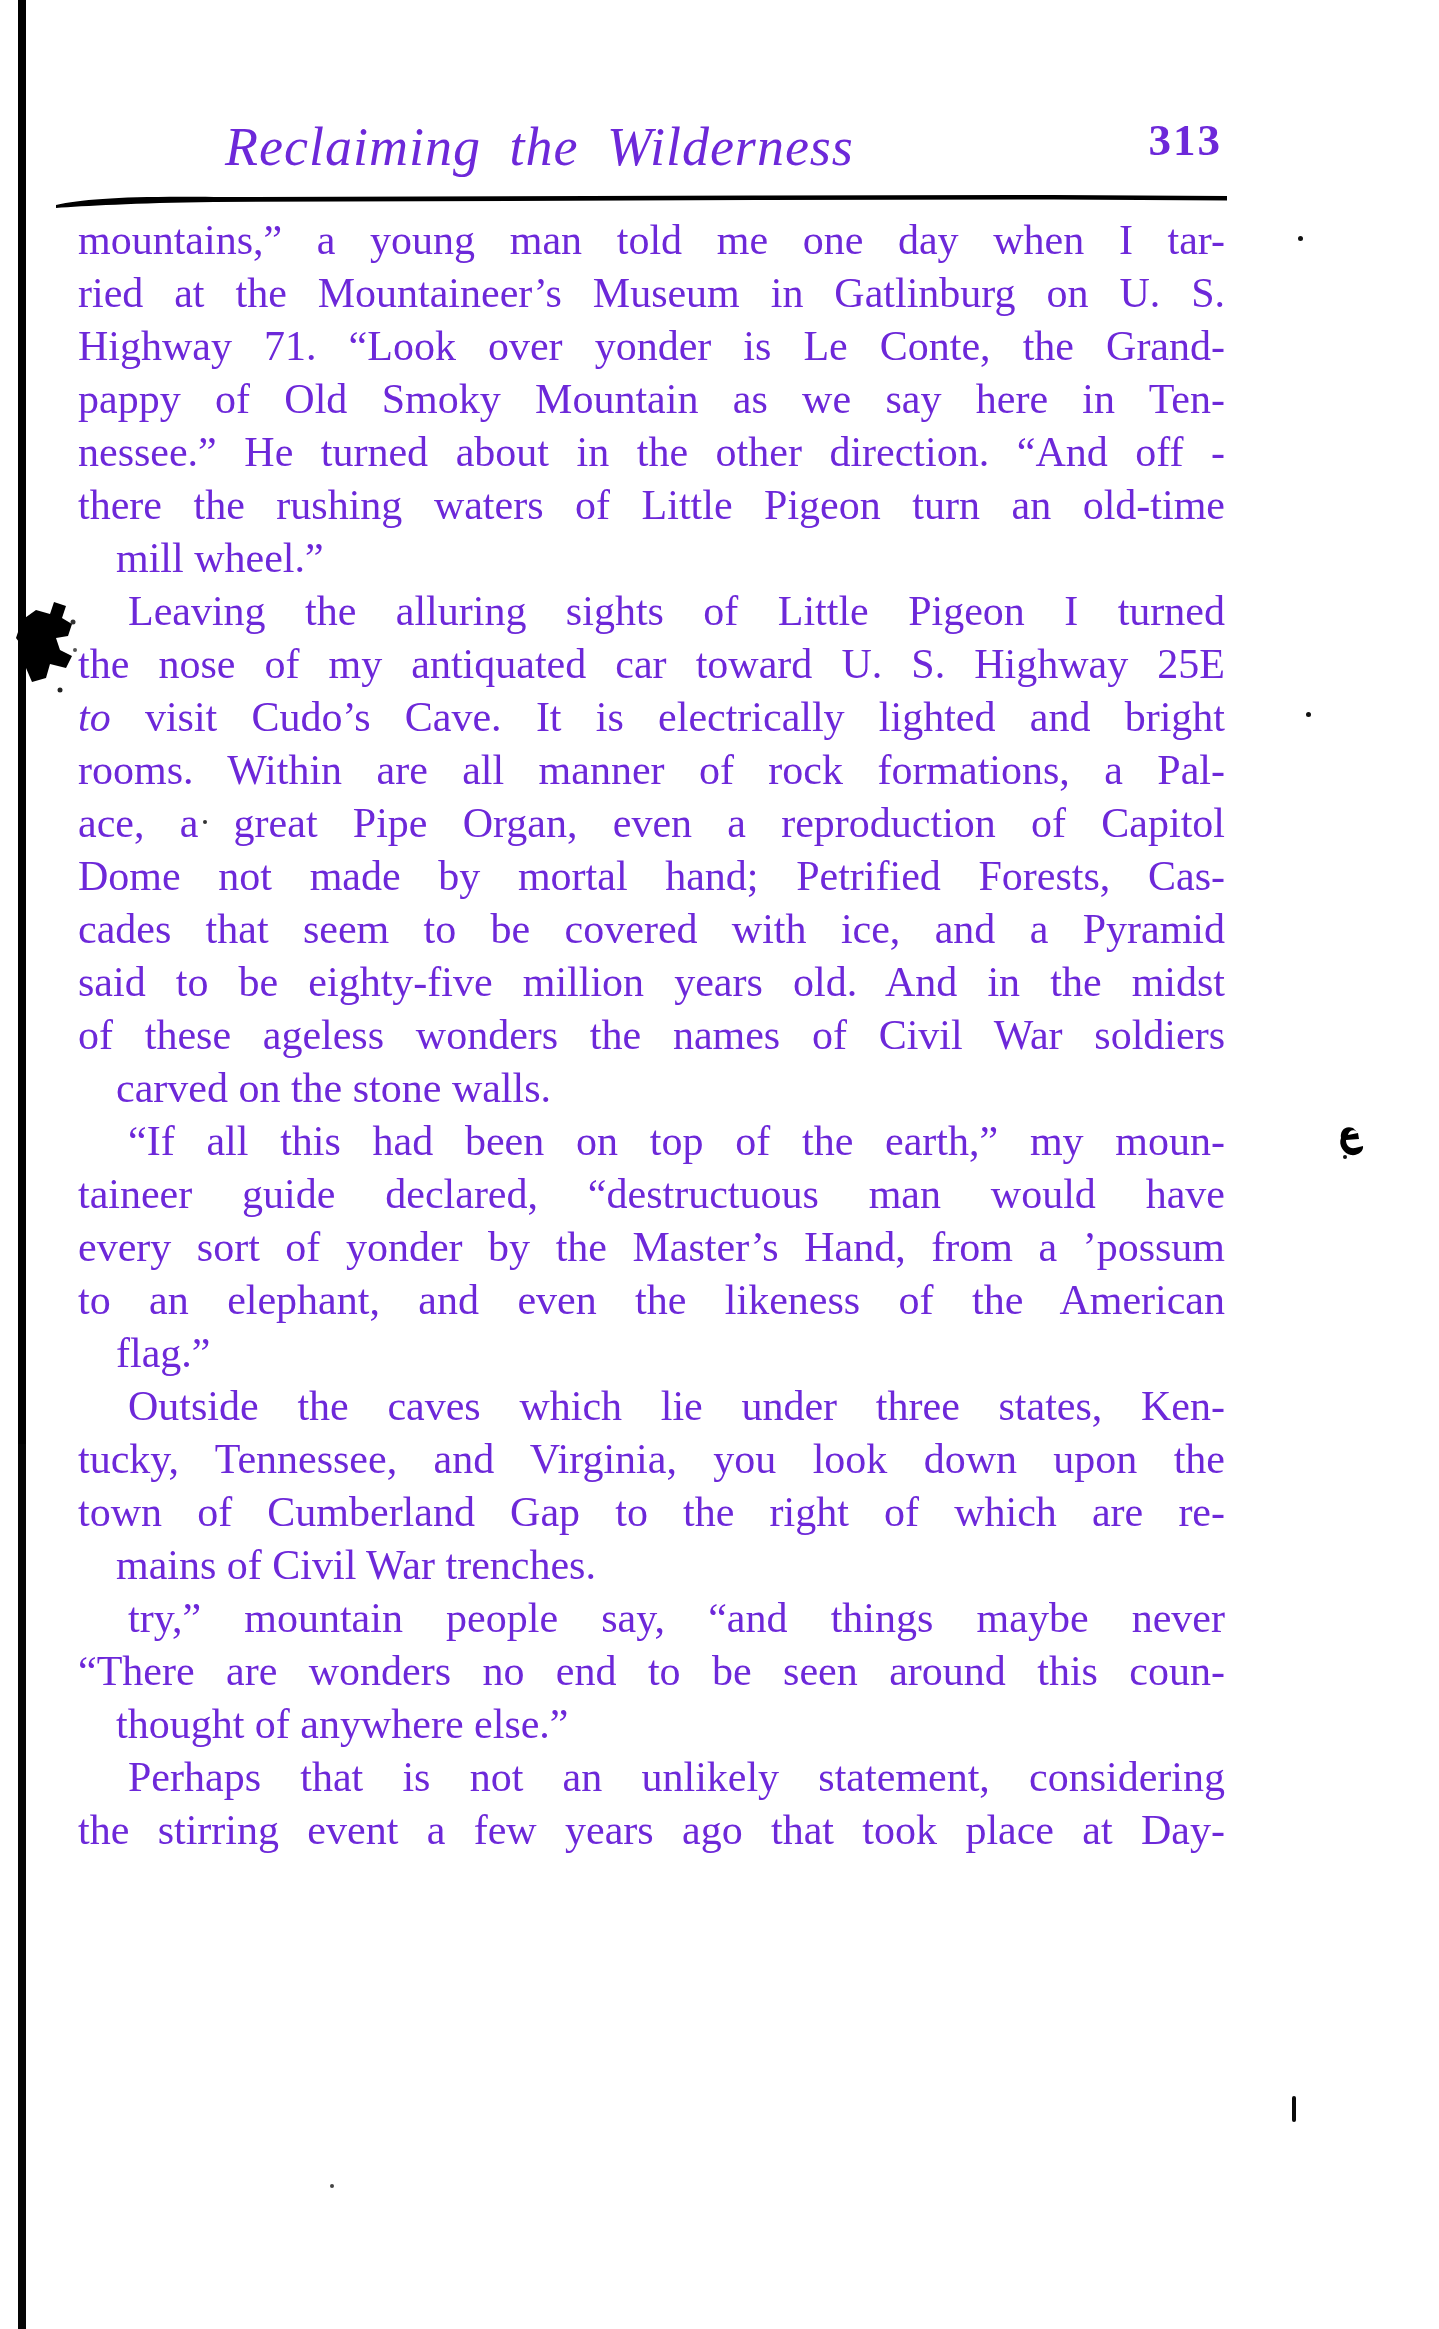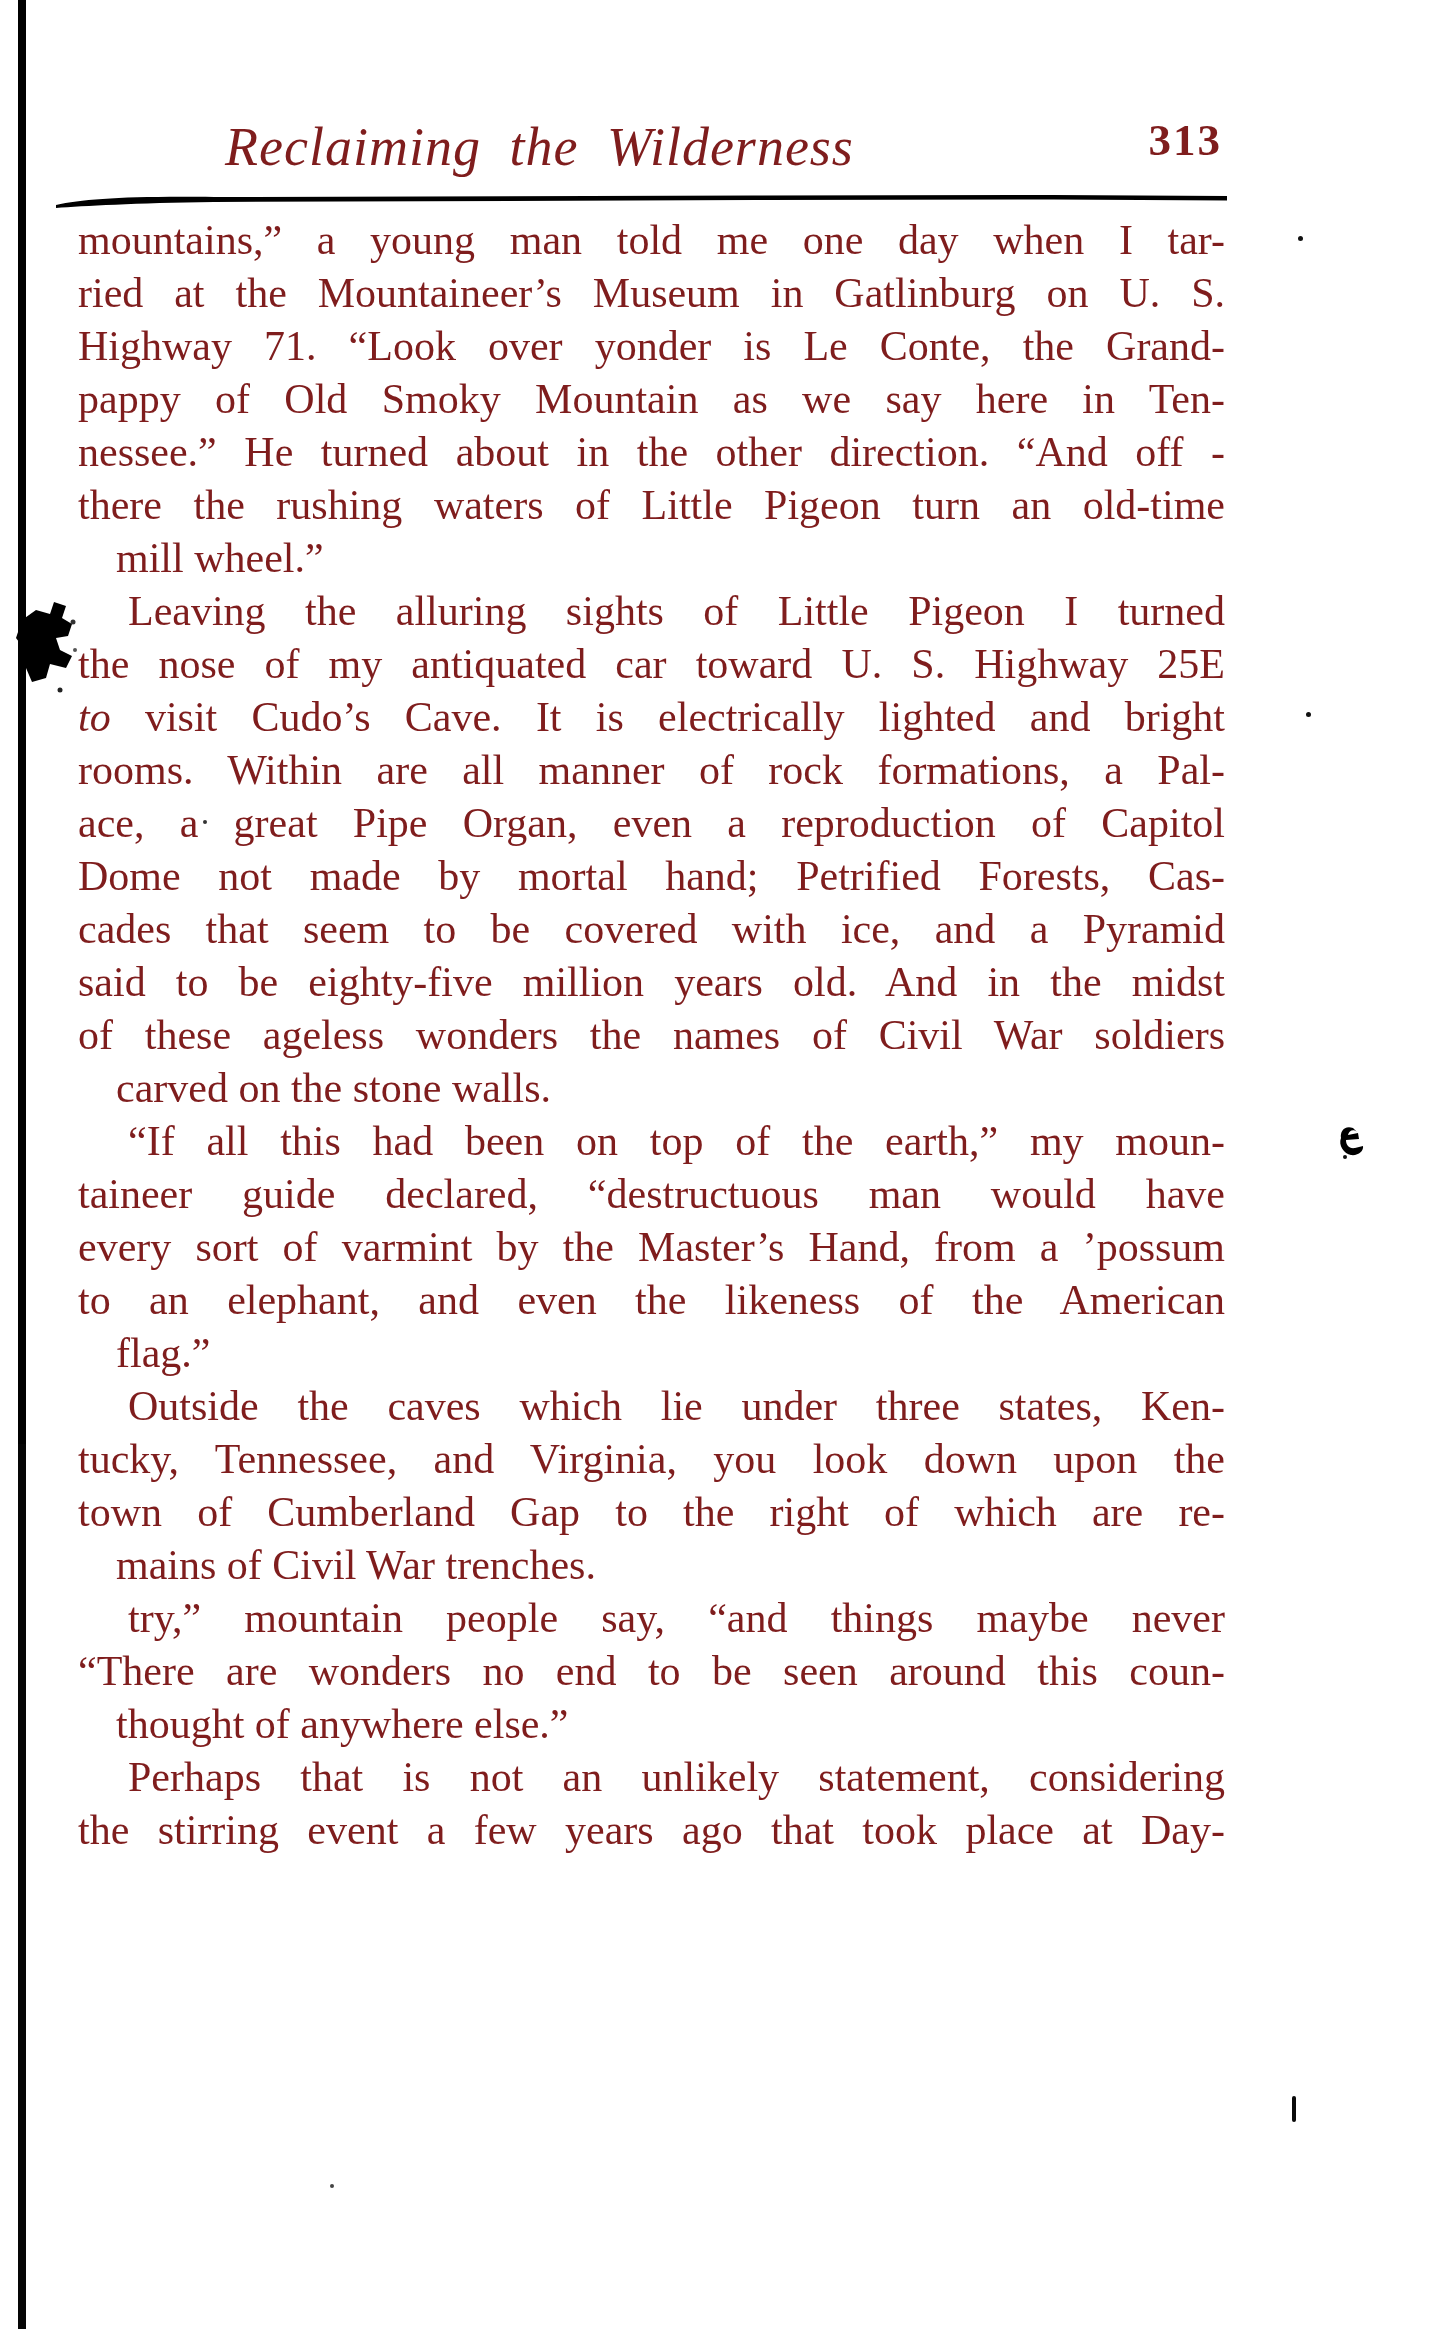--- a/index.html
+++ b/index.html
@@ -2,21 +2,21 @@
 <html><head>
 <meta charset="utf-8">
 <style>
   html,body{margin:0;padding:0;background:#e8e8e8;}
   .page{
     position:relative;
     width:1439px;height:2329px;
     background:#ffffff;
     overflow:hidden;
     font-family:"Liberation Serif", serif;
-    color:#7f1d1d;
+    color:#6d28d9;
   }
   
   .spine{
     position:absolute;left:18px;top:0;width:8px;height:2329px;
     background:linear-gradient(to bottom,#000 0 62%,#050505 62% 100%);
   }
   .running-title{
     position:absolute;left:225px;top:120px;
     font-style:italic;font-size:54px;line-height:1;
     letter-spacing:1px;word-spacing:14px;
@@ -79,21 +79,21 @@
         <div class="line">ace, a great Pipe Organ, even a reproduction of Capitol</div>
         <div class="line">Dome not made by mortal hand; Petrified Forests, Cas-</div>
         <div class="line">cades that seem to be covered with ice, and a Pyramid</div>
         <div class="line">said to be eighty-five million years old. And in the midst</div>
         <div class="line">of these ageless wonders the names of Civil War soldiers</div>
         <div class="line">carved on the stone walls.</div>
       </div>
       <div class="para ind short">
         <div class="line">“If all this had been on top of the earth,” my moun-</div>
         <div class="line">taineer guide declared, “destructuous man would have</div>
-        <div class="line">every sort of varmint by the Master’s Hand, from a ’possum</div>
+        <div class="line">every sort of yonder by the Master’s Hand, from a ’possum</div>
         <div class="line">to an elephant, and even the likeness of the American</div>
         <div class="line">flag.”</div>
       </div>
       <div class="para ind short">
         <div class="line">Outside the caves which lie under three states, Ken-</div>
         <div class="line">tucky, Tennessee, and Virginia, you look down upon the</div>
         <div class="line">town of Cumberland Gap to the right of which are re-</div>
         <div class="line">mains of Civil War trenches.</div>
       </div>
       <div class="para ind short">

